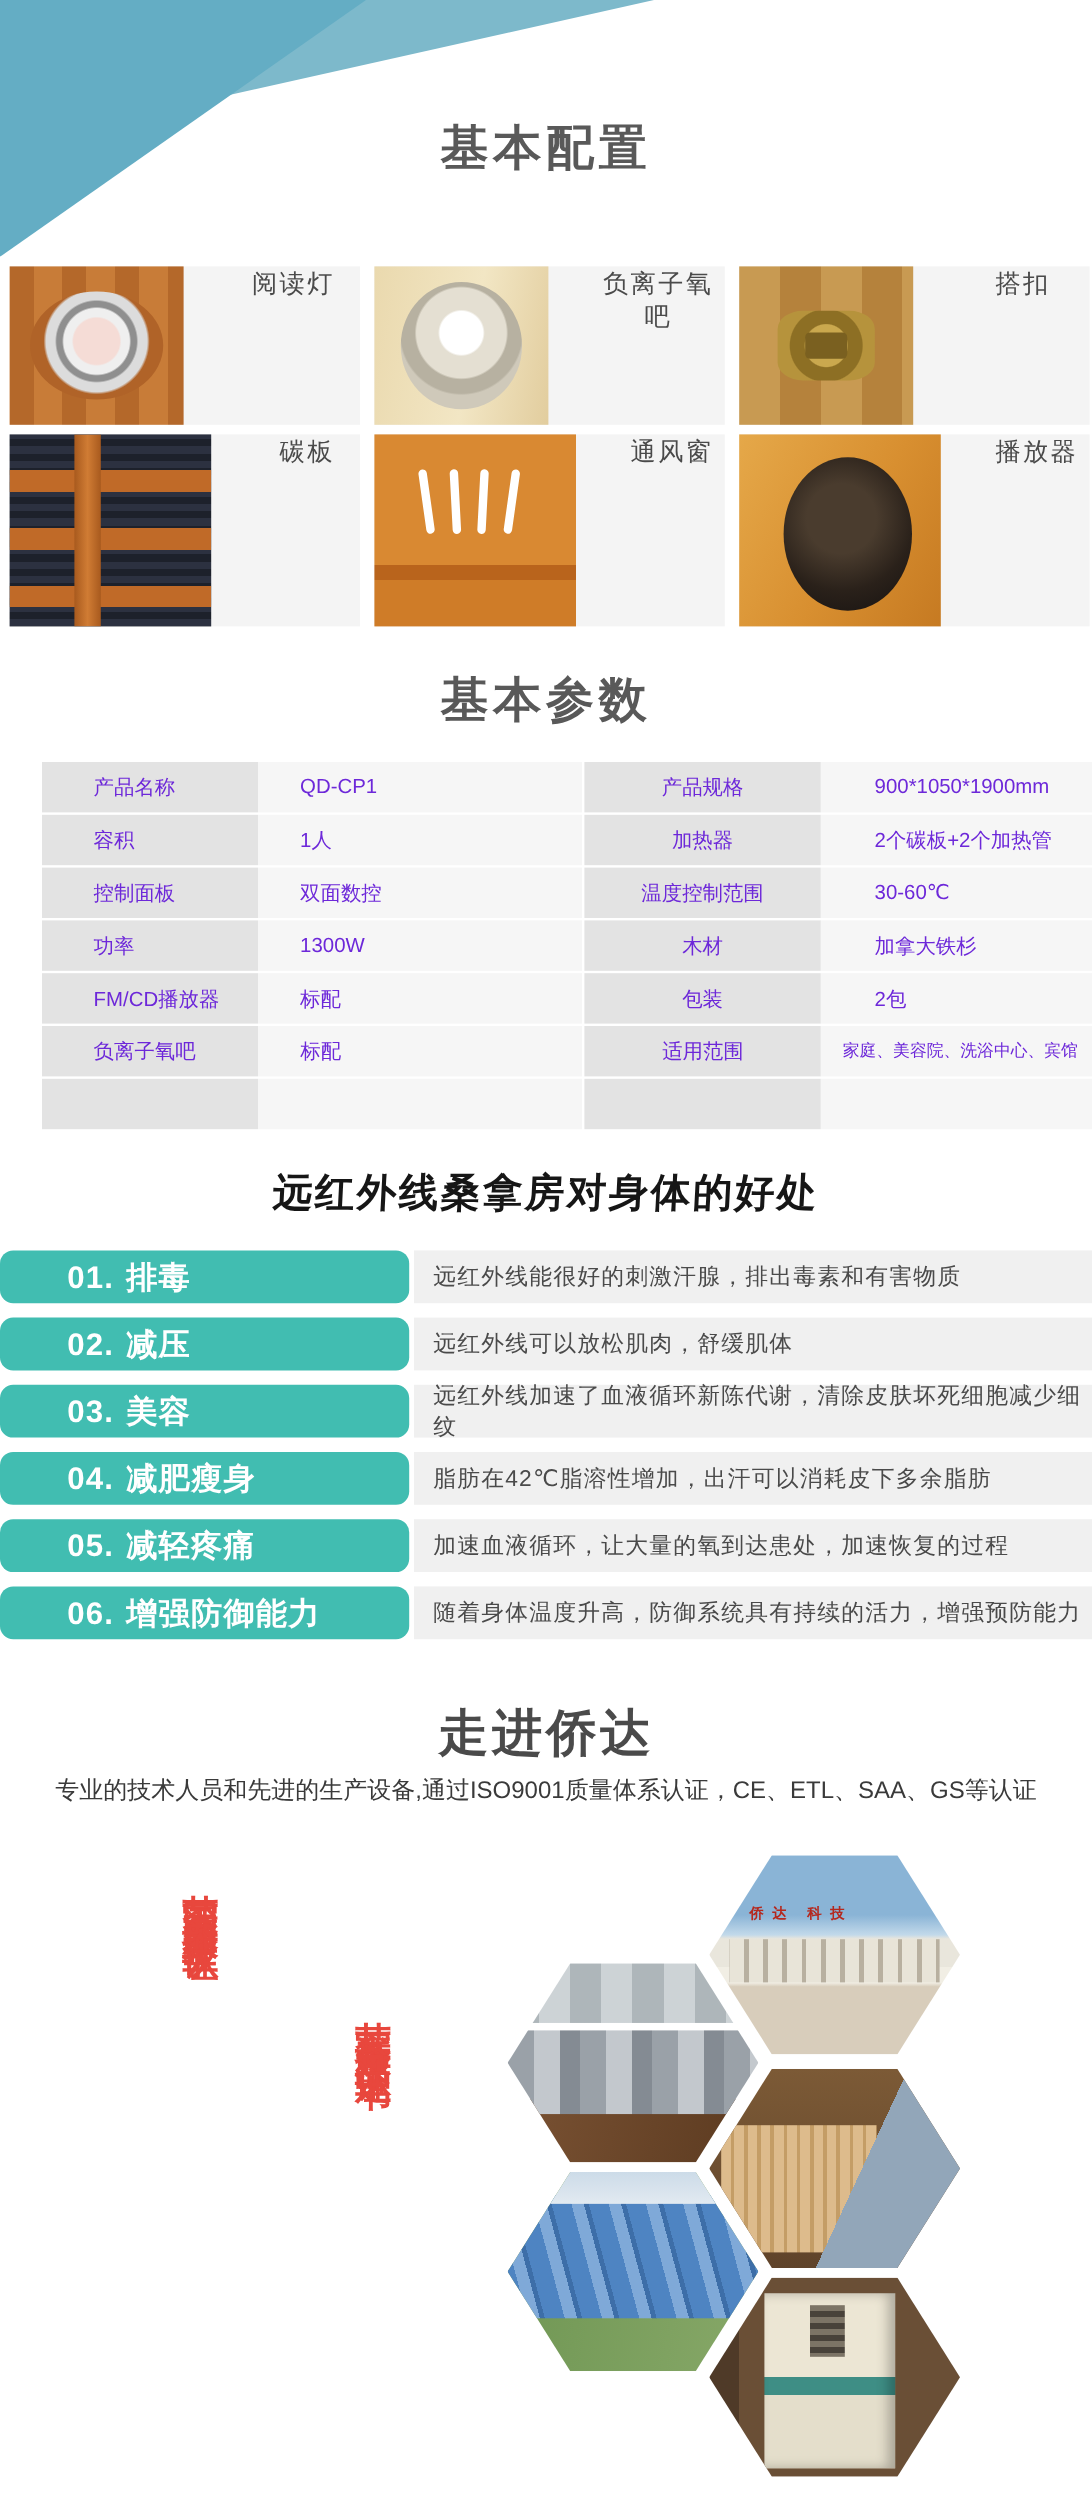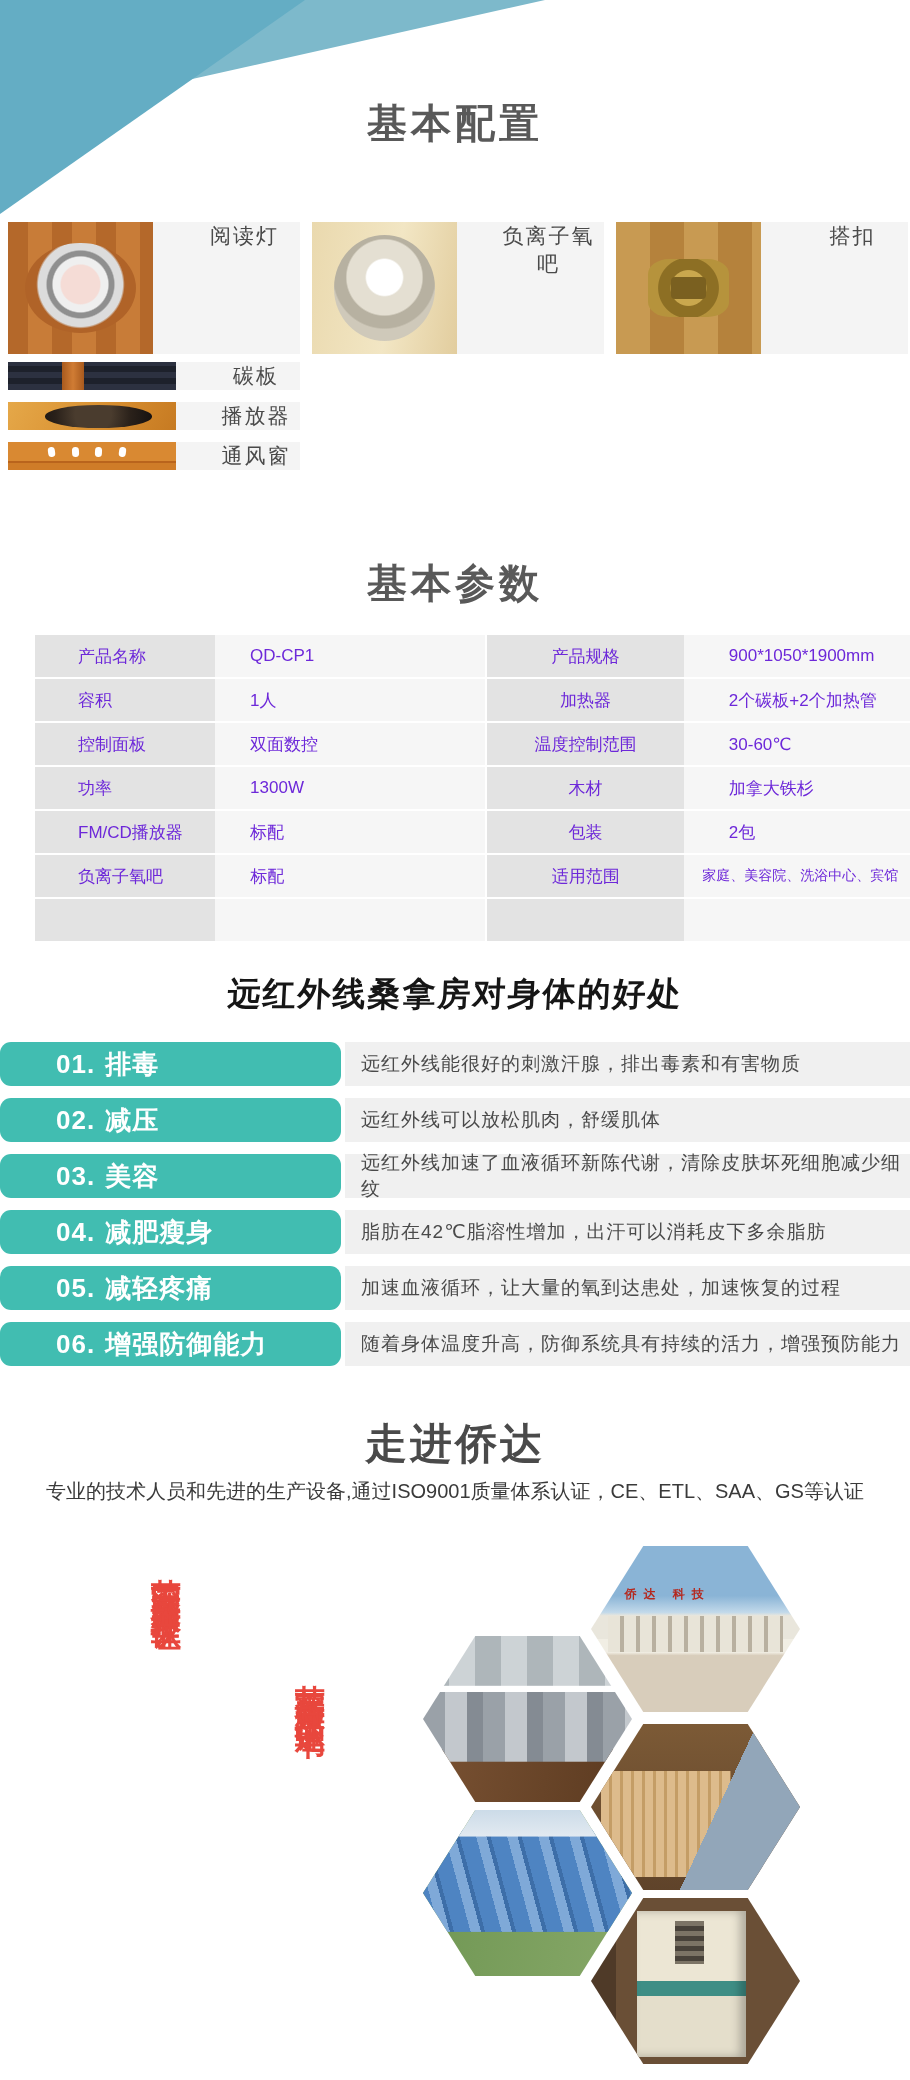--- a/index.html
+++ b/index.html
@@ -18,21 +18,21 @@
   .sec-title.t1{top:96px;}
   .sec-title.t2{top:556px;}
   .sec-title.t3{top:972px;color:#161616;font-size:33px;letter-spacing:2px;transform:skewX(-3deg);}
   .sec-title.t4{top:1416px;color:#4a4a4a;font-size:42px;letter-spacing:3px;}
   .subtitle{position:absolute;top:1478px;left:0;width:100%;text-align:center;
     font-size:20px;color:#3a3a3a;}
 
   
   .feat-row{position:absolute;left:8px;display:flex;gap:12px;}
   .feat-row.r1{top:222px;height:132px;}
-  .feat-row.r2{top:362px;height:160px;flex-direction:column;}
+  .feat-row.r2{top:362px;height:160px;}
   .feat-cell{width:292px;background:#f4f4f4;display:flex;align-items:flex-start;gap:36px;}
   .feat-img{flex:0 0 auto;height:100%;position:relative;overflow:hidden;}
   .r1 .feat-img{width:145px;}
   .r2 .feat-img{width:168px;}
   .feat-label{flex:1;text-align:center;font-size:21px;color:#4a4a4a;letter-spacing:2px;}
 
   
   .ph-lamp{background:repeating-linear-gradient(90deg,#b4682a 0 20px,#c87c38 20px 44px);}
   .ph-lamp::before{content:"";position:absolute;inset:16% 12%;border-radius:50%;
     background:radial-gradient(circle at 50% 46%,#f5dcd6 0 26%,#efefef 28% 37%,#8f8f8f 39% 45%,#dcdcdc 47% 57%,#b06328 60%);}
@@ -146,32 +146,32 @@
       <div class="feat-label">搭扣</div>
     </div>
   </div>
 
   <div class="feat-row r2">
     <div class="feat-cell">
       <div class="feat-img ph-carbon"></div>
       <div class="feat-label">碳板</div>
     </div>
     <div class="feat-cell">
-      <div class="feat-img ph-player"></div>
-      <div class="feat-label">播放器</div>
-    </div>
-    <div class="feat-cell">
       <div class="feat-img ph-vent">
         <i class="slot s1"></i>
           <i class="slot s2"></i>
           <i class="slot s3"></i>
           <i class="slot s4"></i>
       </div>
       <div class="feat-label">通风窗</div>
     </div>
+    <div class="feat-cell">
+      <div class="feat-img ph-player"></div>
+      <div class="feat-label">播放器</div>
+    </div>
   </div>
 
   <div class="sec-title t2">基本参数</div>
 
   <div class="ptable">
     <div class="prow">
       <div class="pcell c-l1">产品名称</div>
       <div class="pcell c-v1">QD-CP1</div>
       <div class="c-gap"></div>
       <div class="pcell c-l2">产品规格</div>

